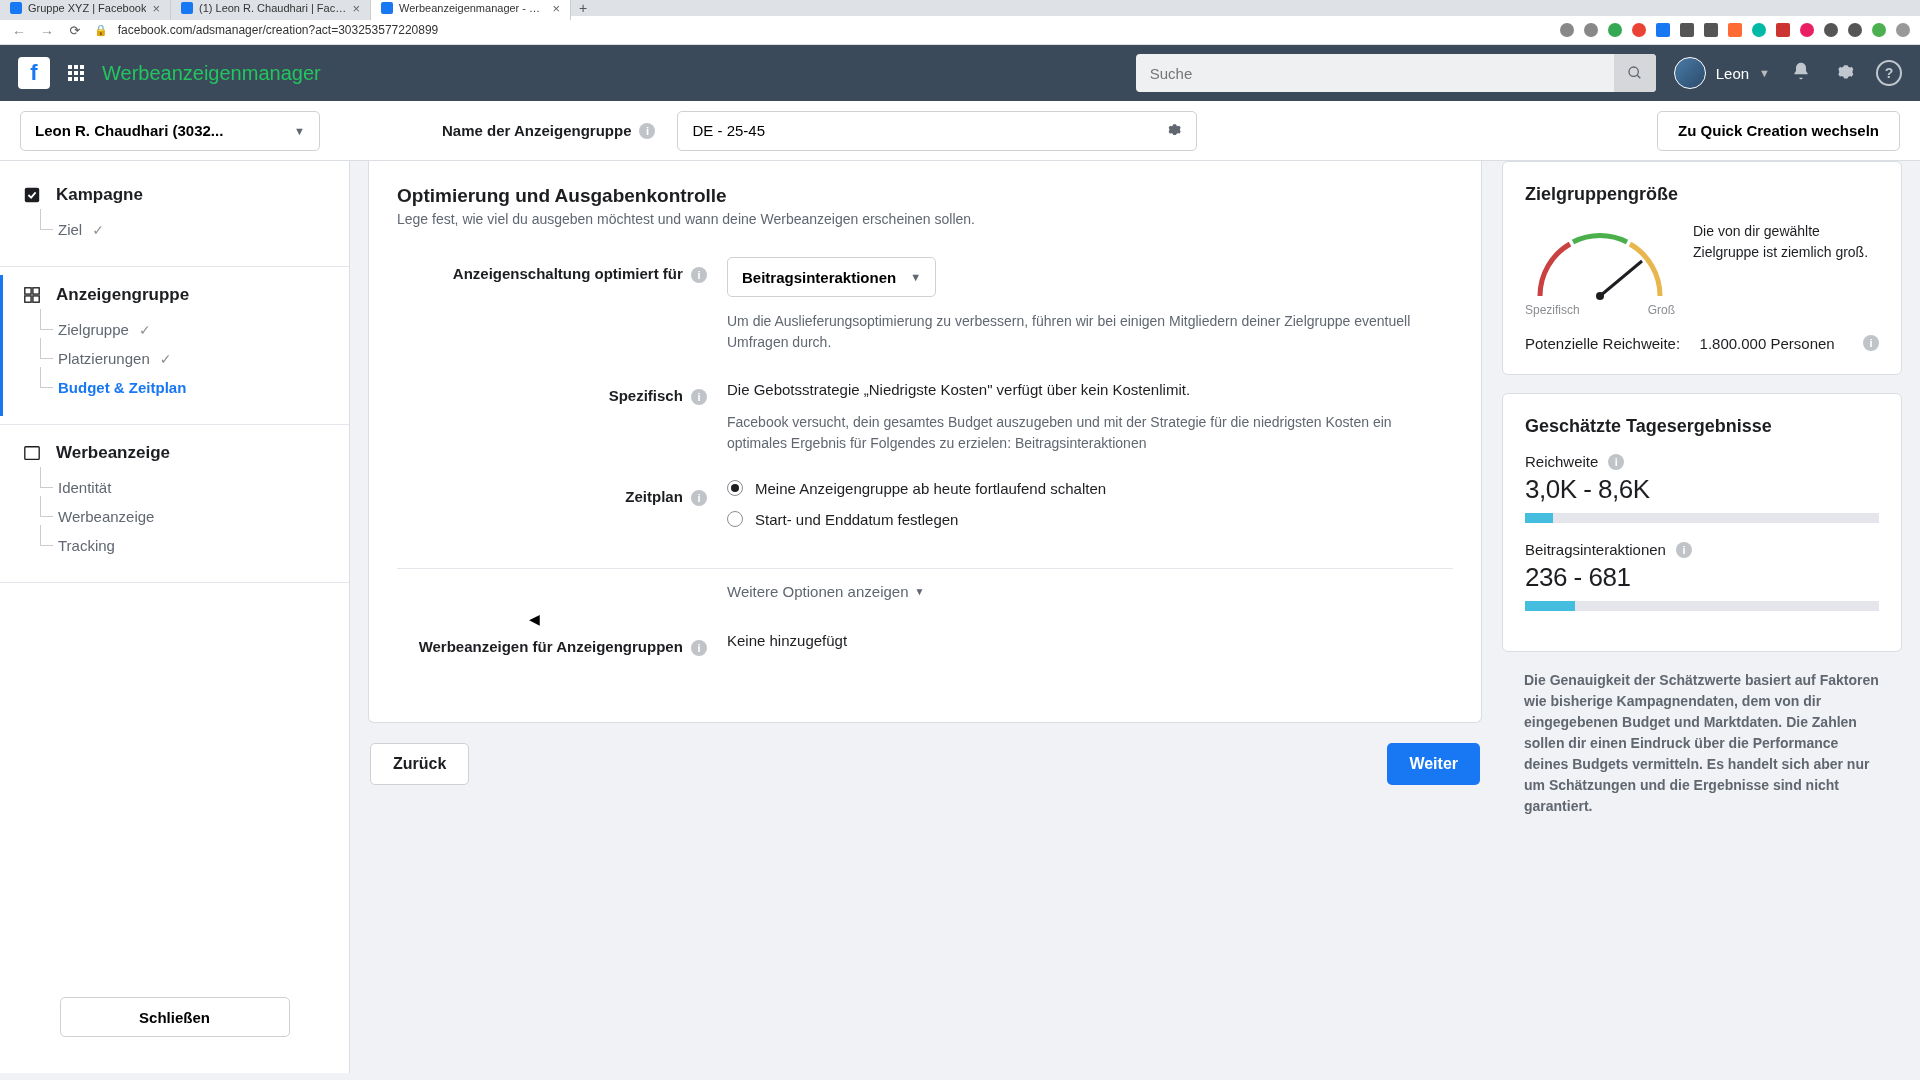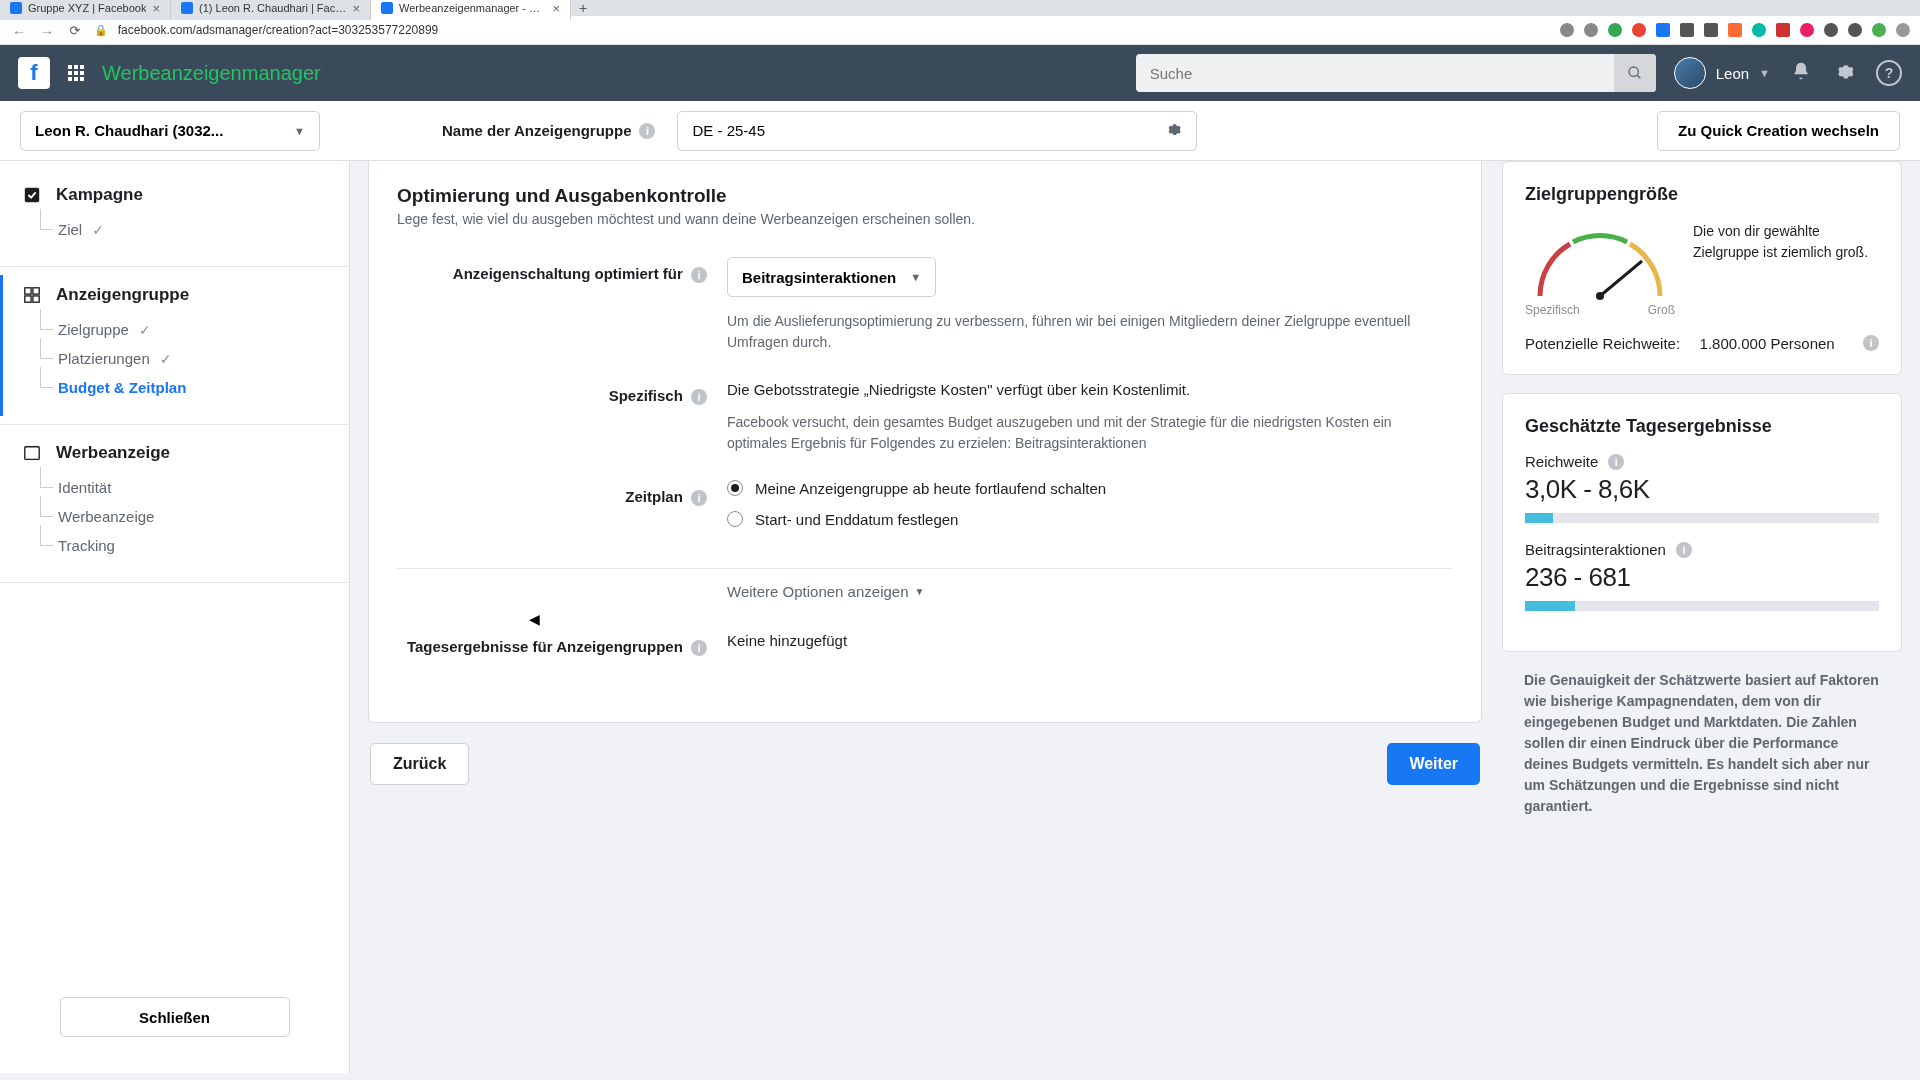--- a/index.html
+++ b/index.html
@@ -352,21 +352,21 @@
 
         <div class="divider"></div>
 
         <div class="more-opts">
           <span>Weitere Optionen anzeigen</span>
           <span style="color:#606770;font-size:10px">▼</span>
         </div>
 
         <div class="form-row" style="margin-top:30px">
           <div class="form-label-col">
-            <span>Tagesergebnisse für Anzeigengruppen</span>
+            <span>Werbeanzeigen für Anzeigengruppen</span>
             <span class="info-circ">i</span>
           </div>
           <div class="form-val-col">
             <div class="body-text">Keine hinzugefügt</div>
           </div>
         </div>
       </div>
 
       <div class="footer-btns">
         <div class="btn btn-secondary">

